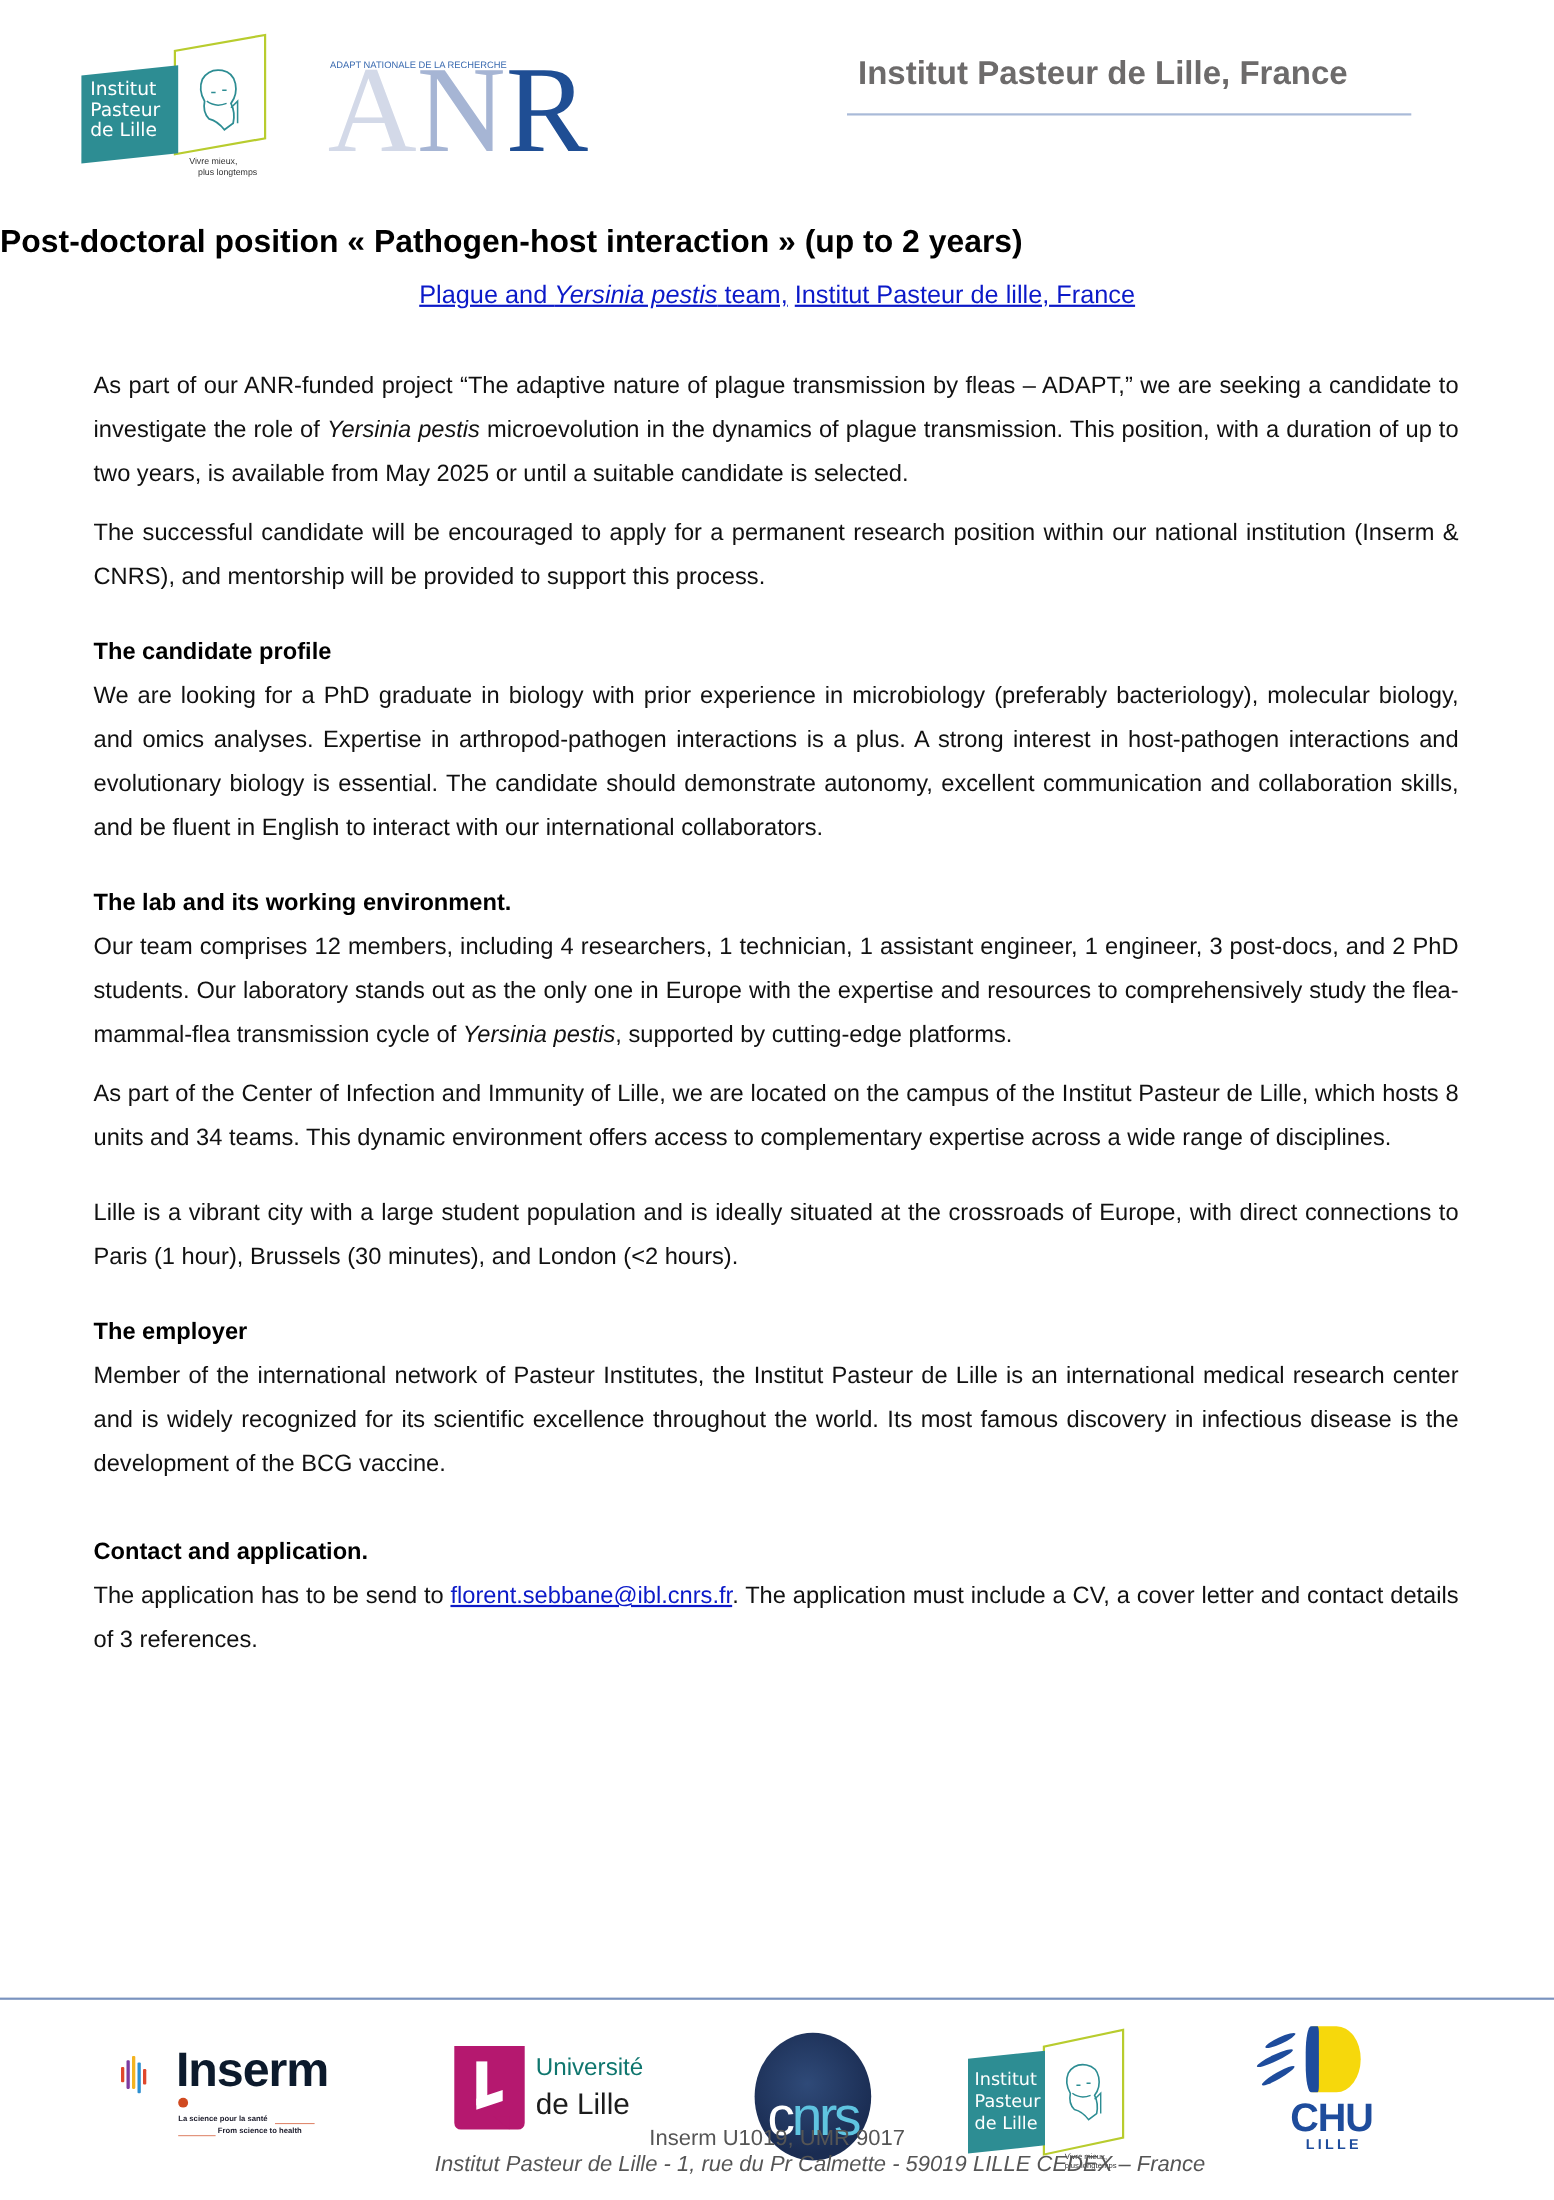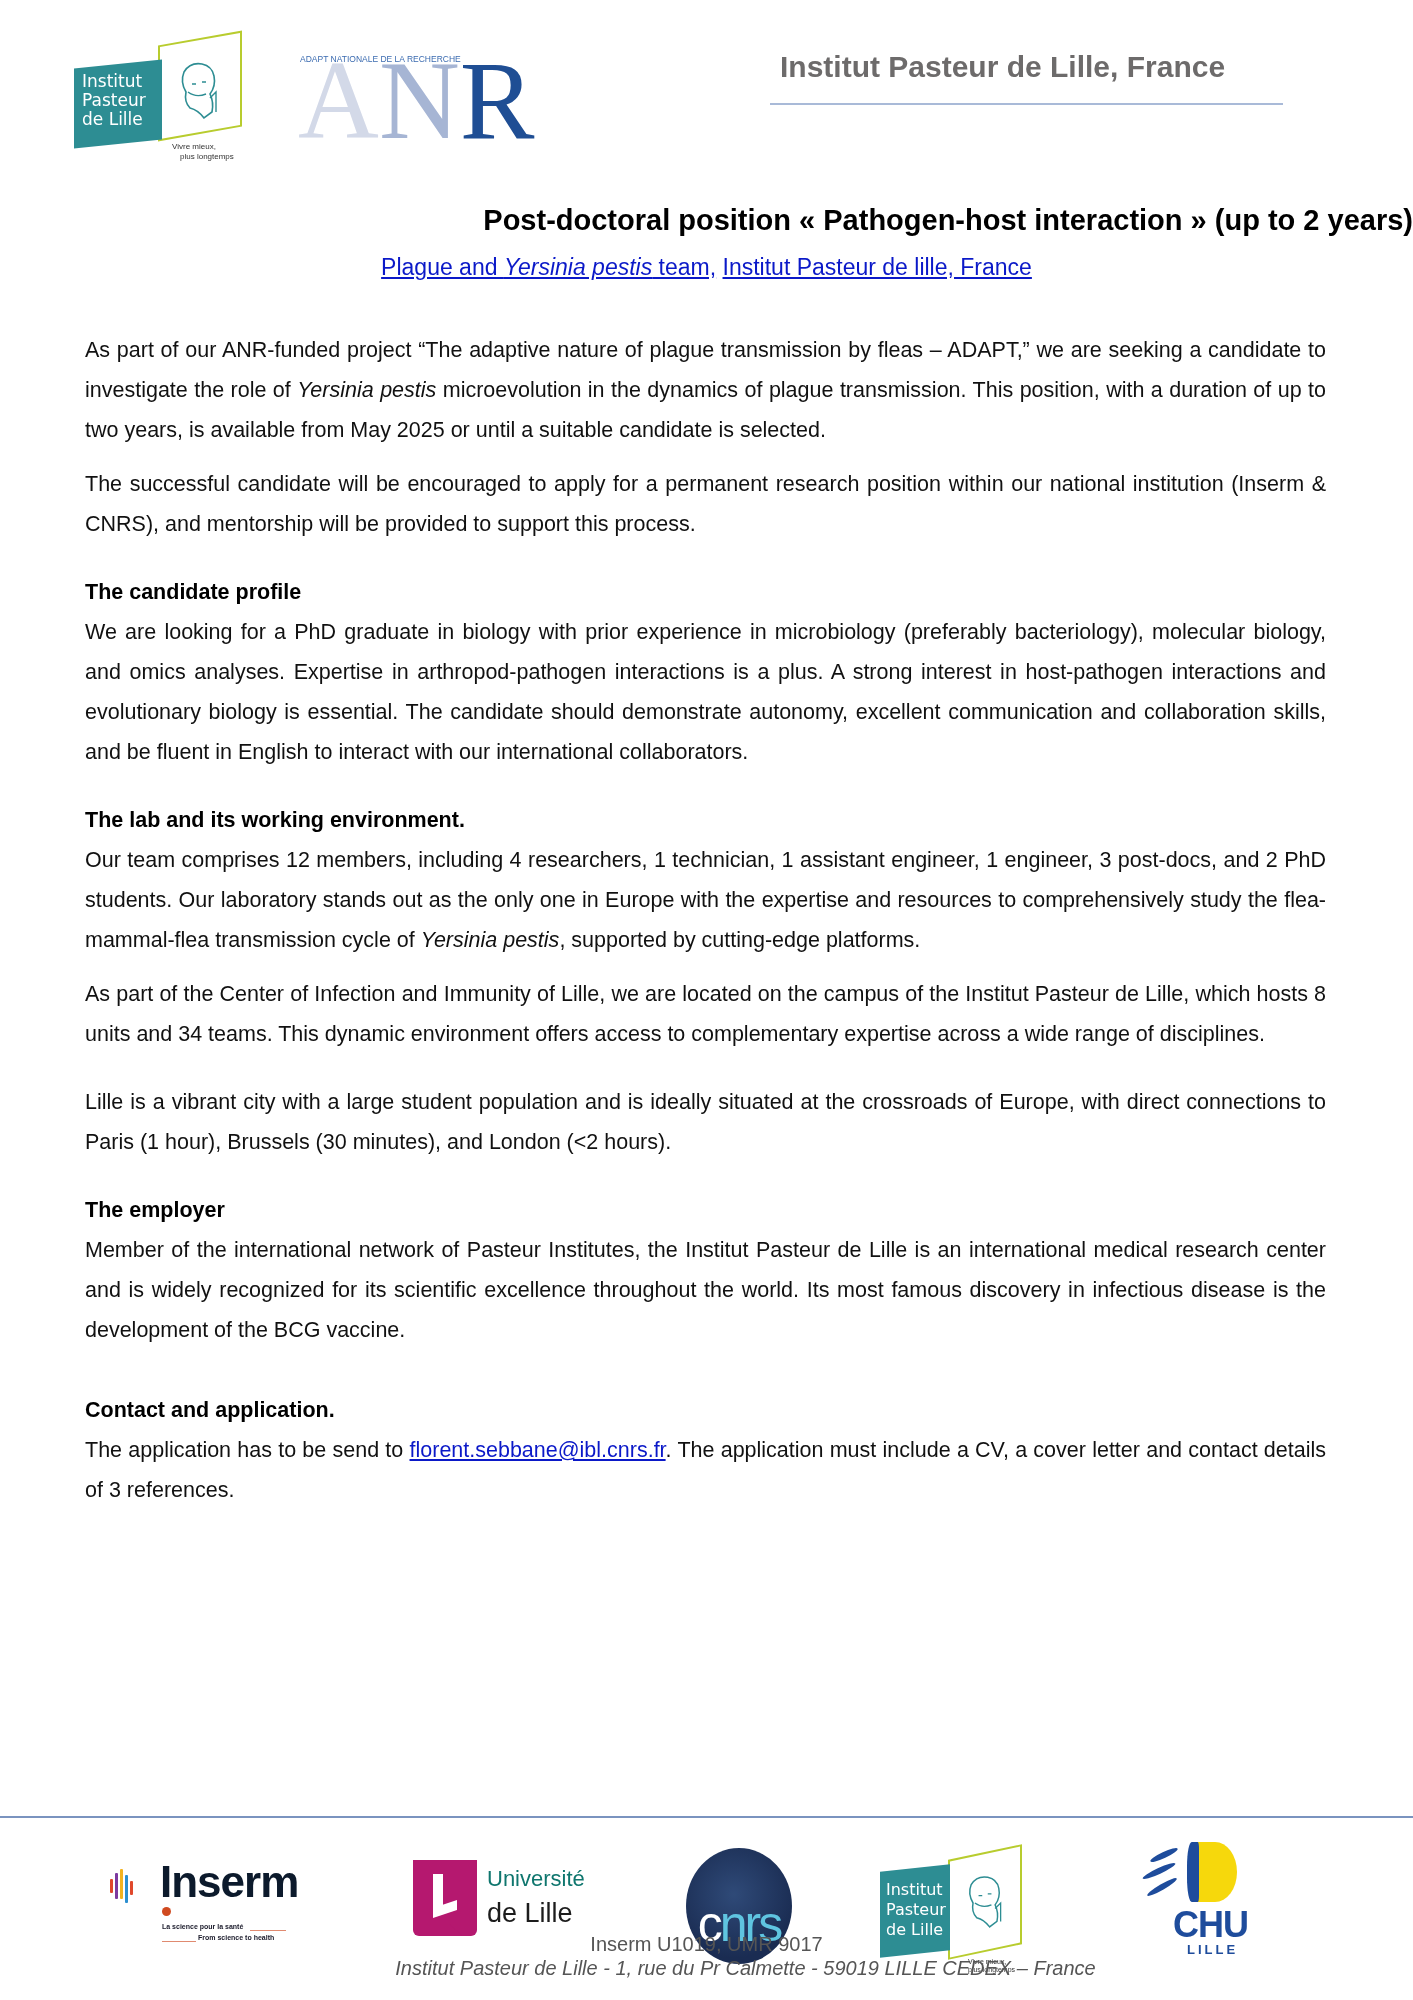--- a/index.html
+++ b/index.html
@@ -22,21 +22,21 @@
   .anr-top { position:absolute; left:2px; top:10px; font-size:8.5px; color:#3b6bb0; letter-spacing:0; white-space:nowrap; }
   .anr-letters { position:absolute; left:0; top:0; font-family:"Liberation Serif", serif; font-size:112px; line-height:112px; white-space:nowrap; }
   .anr-a { color:#d3d9e8; }
   .anr-n { color:#a6b5d4; }
   .anr-r { color:#1f4e94; }
 
   .header-title { left:780px; top:50px; font-size:30px; font-weight:bold; color:#6d6b6b; white-space:nowrap; }
   .header-rule { left:770px; top:103px; width:513px; height:2px; background:#a9bad8; }
 
   
-  .doc-title { left:0; width:1413px; top:204px; text-align:right; font-size:29px; font-weight:bold;
+  .doc-title { left:0; width:1413px; top:204px; text-align:left; font-size:29px; font-weight:bold;
                color:#000; white-space:nowrap; }
   .doc-subtitle { left:0; width:1413px; top:254px; text-align:center; font-size:23px; color:#0b19c8; white-space:nowrap; }
   .doc-subtitle a { color:#0b19c8; text-decoration:underline; }
 
   
   .body { left:85px; width:1241px; top:330px; font-size:21.5px; line-height:40px; color:#111; }
   .body h3 { margin:0; font-size:21.5px; font-weight:bold; line-height:40px; color:#000; }
   .body p { margin:0; text-align:justify; }
   .gap-s { height:14px; }
   .gap-m { height:28px; }

